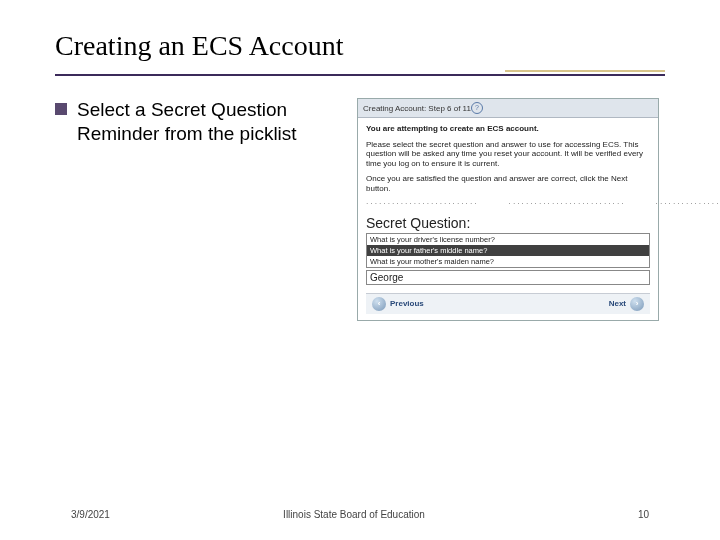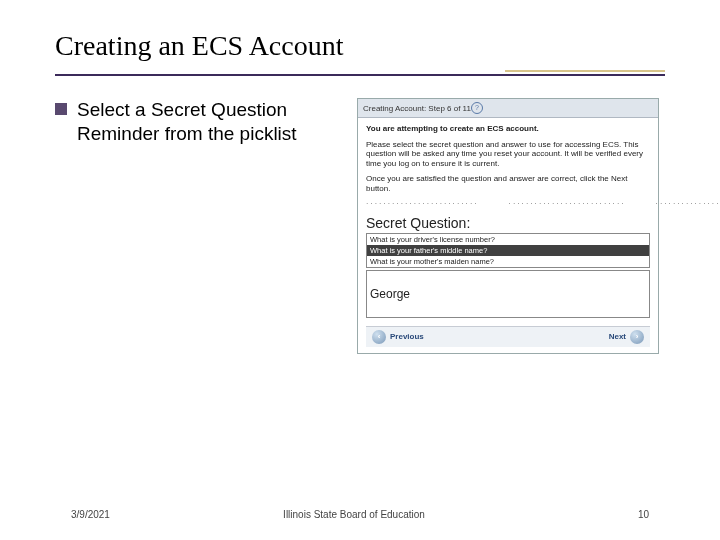--- a/index.html
+++ b/index.html
@@ -17,21 +17,21 @@
   .shot .bar{background:#dfe5ec;border-bottom:1px solid #b0b8c2;padding:3px 5px;display:flex;align-items:center;font-size:8px;color:#333}
   .help-ico{width:10px;height:10px;border:1px solid #5a7aa8;border-radius:50%;color:#5a7aa8;font-size:7px;text-align:center;line-height:9px}
   .shot .body{padding:6px 8px}
   .shot .body p{margin:0 0 6px 0;line-height:1.2}
   .bold{font-weight:700}
   .dotrow{display:flex;gap:30px;margin:4px 0 8px 0;color:#777;letter-spacing:2px;font-size:7px}
   .lbl{font-size:14px;color:#222;margin:4px 0 2px 0}
   .listbox{border:1px solid #888;background:#fff}
   .listbox .opt{padding:1px 3px;font-size:7.5px;white-space:nowrap;overflow:hidden}
   .listbox .opt.sel{background:#404040;color:#fff}
-  .ansbox{border:1px solid #888;background:#fff;padding:16px 3px;font-size:12px;min-height:9px;margin-top:2px}
+  .ansbox{border:1px solid #888;background:#fff;padding:1px 3px;font-size:10px;min-height:9px;margin-top:2px}
   .navrow{display:flex;justify-content:space-between;align-items:center;background:#eef2f6;border-top:1px solid #c7ccd4;padding:3px 6px;margin-top:8px}
   .navbtn{display:flex;align-items:center;gap:4px;color:#2a4a7a;font-size:8px;font-weight:700}
   .navcircle{width:14px;height:14px;border-radius:50%;background:radial-gradient(circle at 35% 30%,#cfe0ef,#7a98b8);display:flex;align-items:center;justify-content:center;color:#fff;font-size:8px}
   .footer{position:absolute;left:0;right:0;bottom:20px;display:flex;align-items:center;justify-content:space-between;padding:0 71px;font-size:10px;color:#444}
   .footer .center{position:absolute;left:0;right:12px;text-align:center}
 </style>
 </head>
 <body>
 
 <div class="slide">

